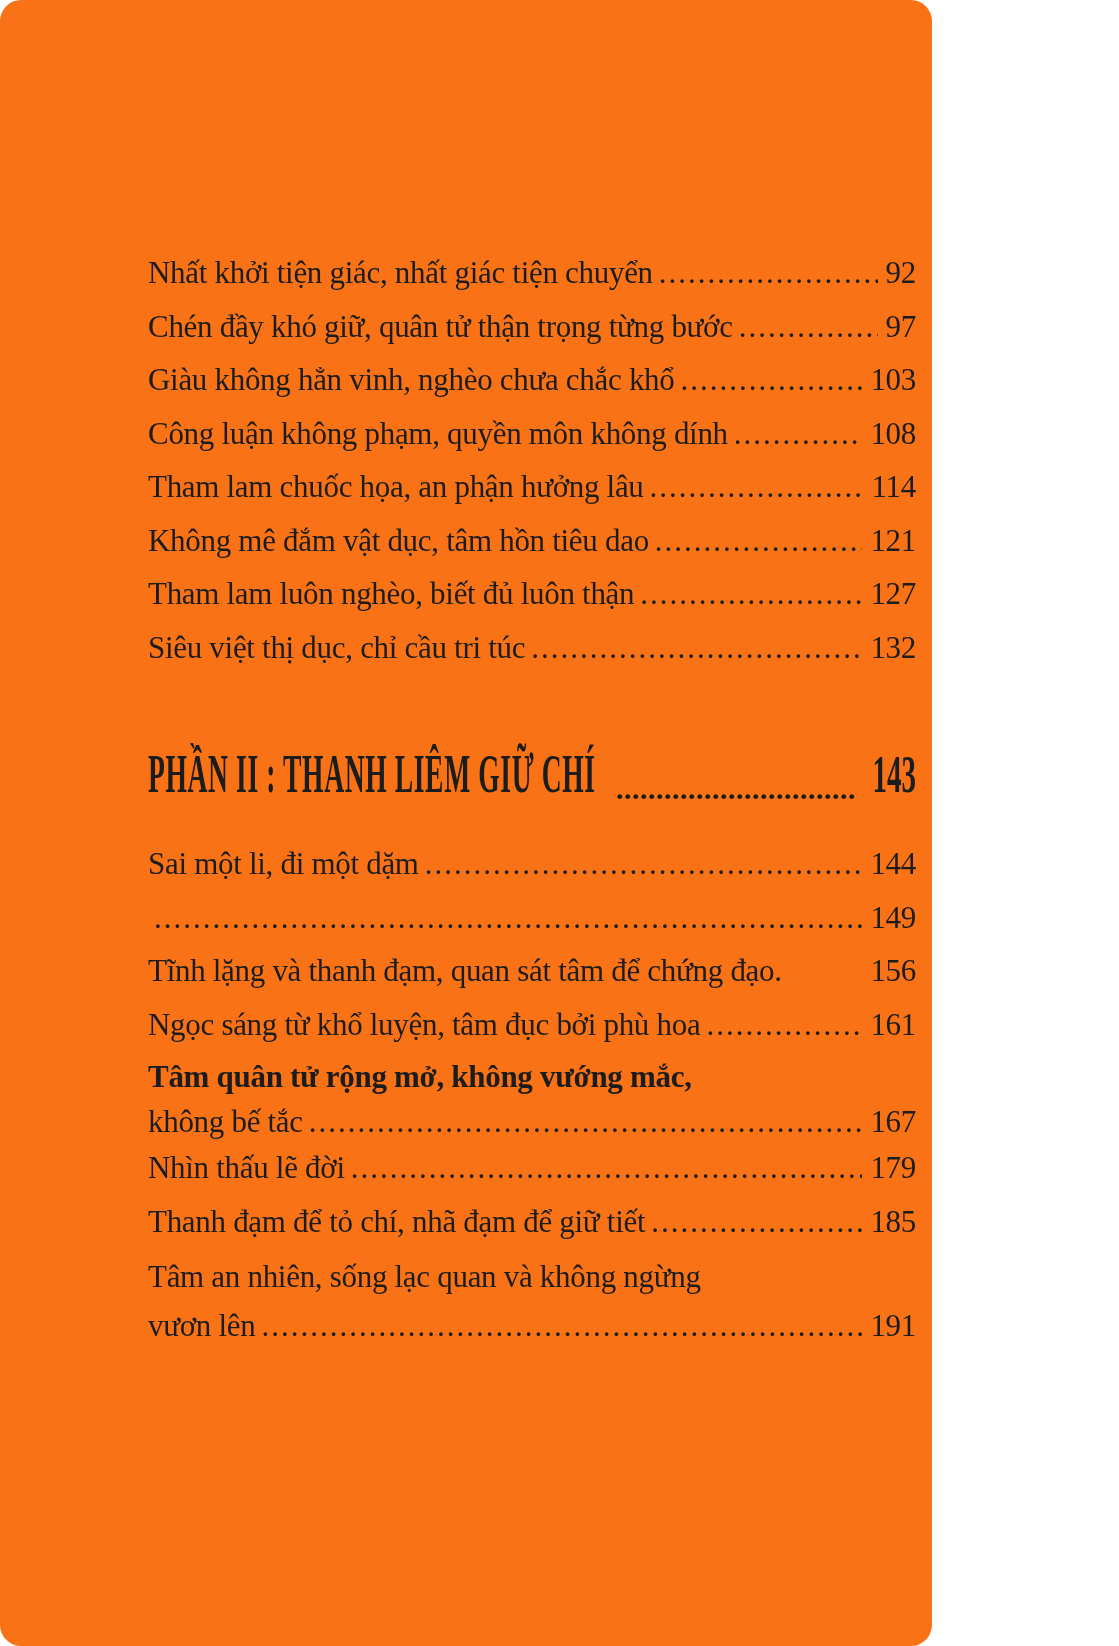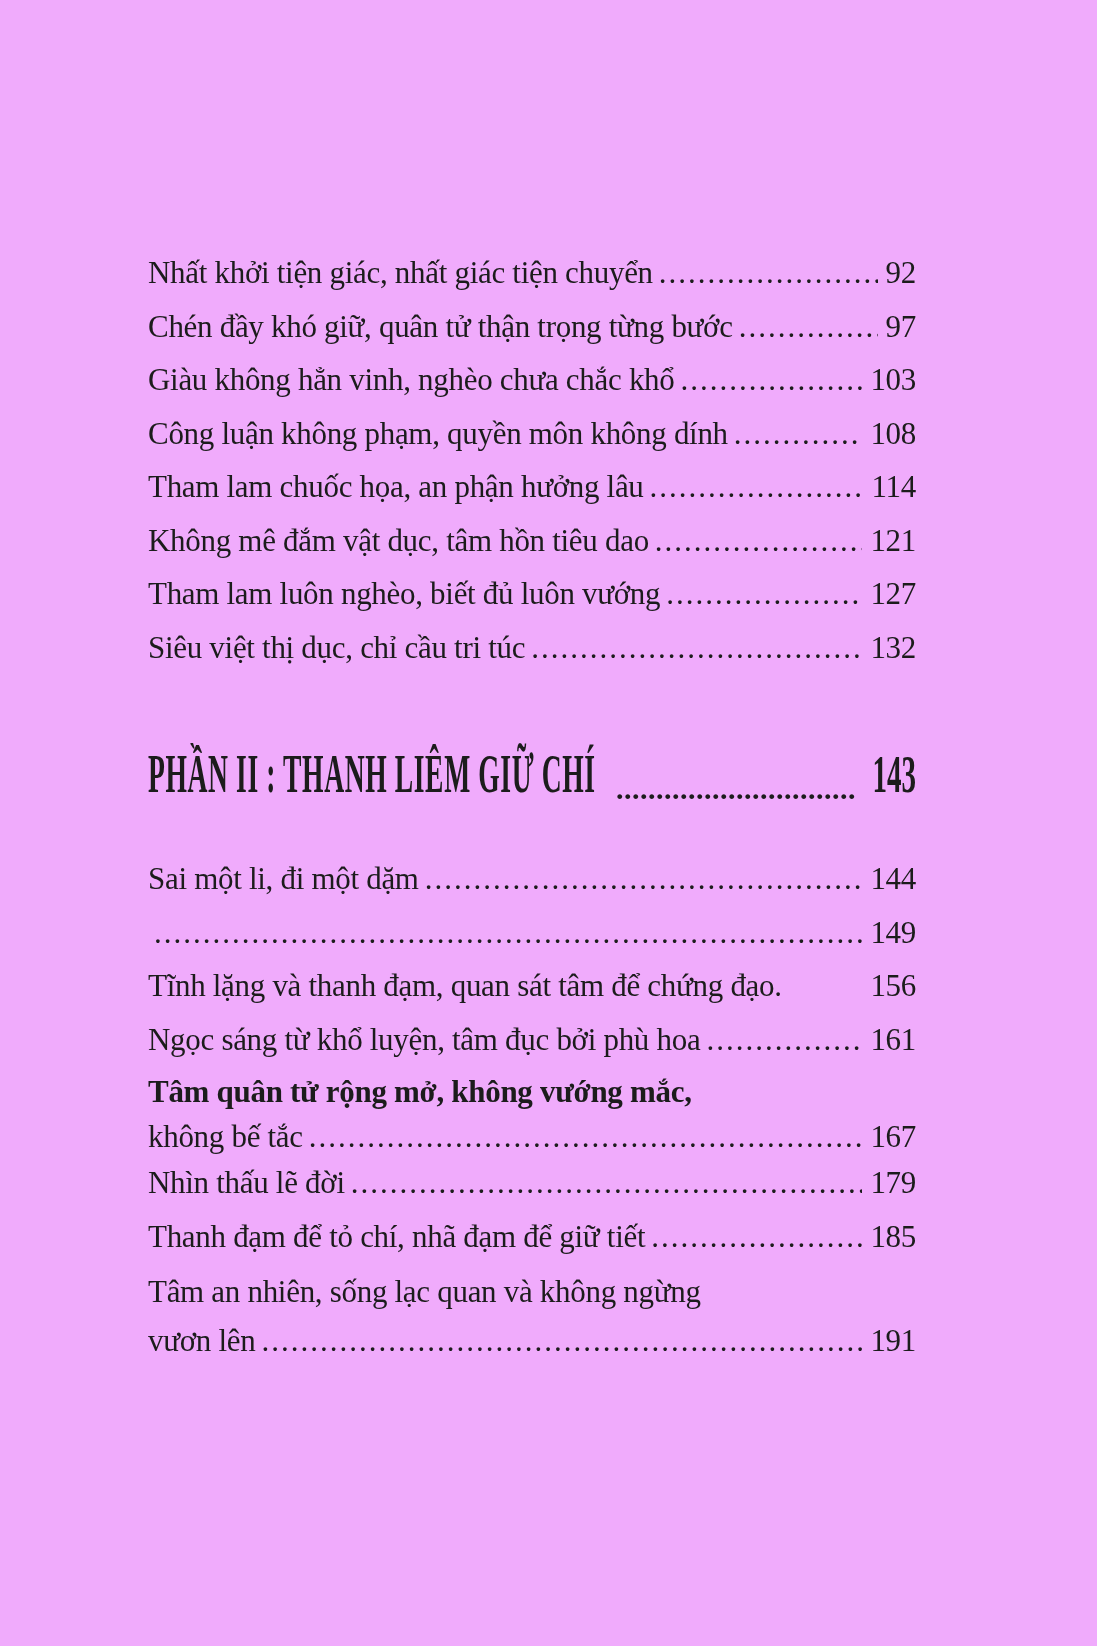--- a/index.html
+++ b/index.html
@@ -2,26 +2,27 @@
 <html><head>
 <meta charset="utf-8">
 <style>
   html, body {
     margin: 0;
     padding: 0;
     background: #ffffff;
   }
   .page {
     position: relative;
-    width: 1097px;
+    width: 932px;
     height: 1646px;
-    background: #f0abfc;
+    background: #f97316;
     overflow: hidden;
     font-family: "Liberation Serif", "DejaVu Serif", serif;
     color: #1c1c1c;
+    border-radius: 21px;
   }
   .toc {
     position: absolute;
     left: 148px;
     top: 246px;
     width: 768px;
   }
   .toc-row {
     display: flex;
     align-items: baseline;
@@ -54,21 +55,21 @@
   .no-dots .dots { margin: 0; }
   .no-dots .dots::after { content: none; }
   .toc-page { flex: 0 0 auto; }
 
   
   .part-row {
     display: flex;
     align-items: flex-end;
     height: 50px;
     margin-top: 83px;
-    margin-bottom: 45px;
+    margin-bottom: 30px;
   }
   .part-label-wrap {
     position: relative;
     flex: 0 0 auto;
     width: 468px;
     height: 50px;
   }
   .part-label {
     position: absolute;
     left: 0;
@@ -143,21 +144,21 @@
       <span class="toc-title">Tham lam chuốc họa, an phận hưởng lâu</span>
       <span class="dots"></span>
       <span class="toc-page">114</span>
     </div>
     <div class="toc-row h54">
       <span class="toc-title">Không mê đắm vật dục, tâm hồn tiêu dao</span>
       <span class="dots"></span>
       <span class="toc-page">121</span>
     </div>
     <div class="toc-row h54">
-      <span class="toc-title">Tham lam luôn nghèo, biết đủ luôn vướng</span>
+      <span class="toc-title">Tham lam luôn nghèo, biết đủ luôn thận</span>
       <span class="dots"></span>
       <span class="toc-page">127</span>
     </div>
     <div class="toc-row h54">
       <span class="toc-title">Siêu việt thị dục, chỉ cầu tri túc</span>
       <span class="dots"></span>
       <span class="toc-page">132</span>
     </div>
 
     <div class="part-row">

